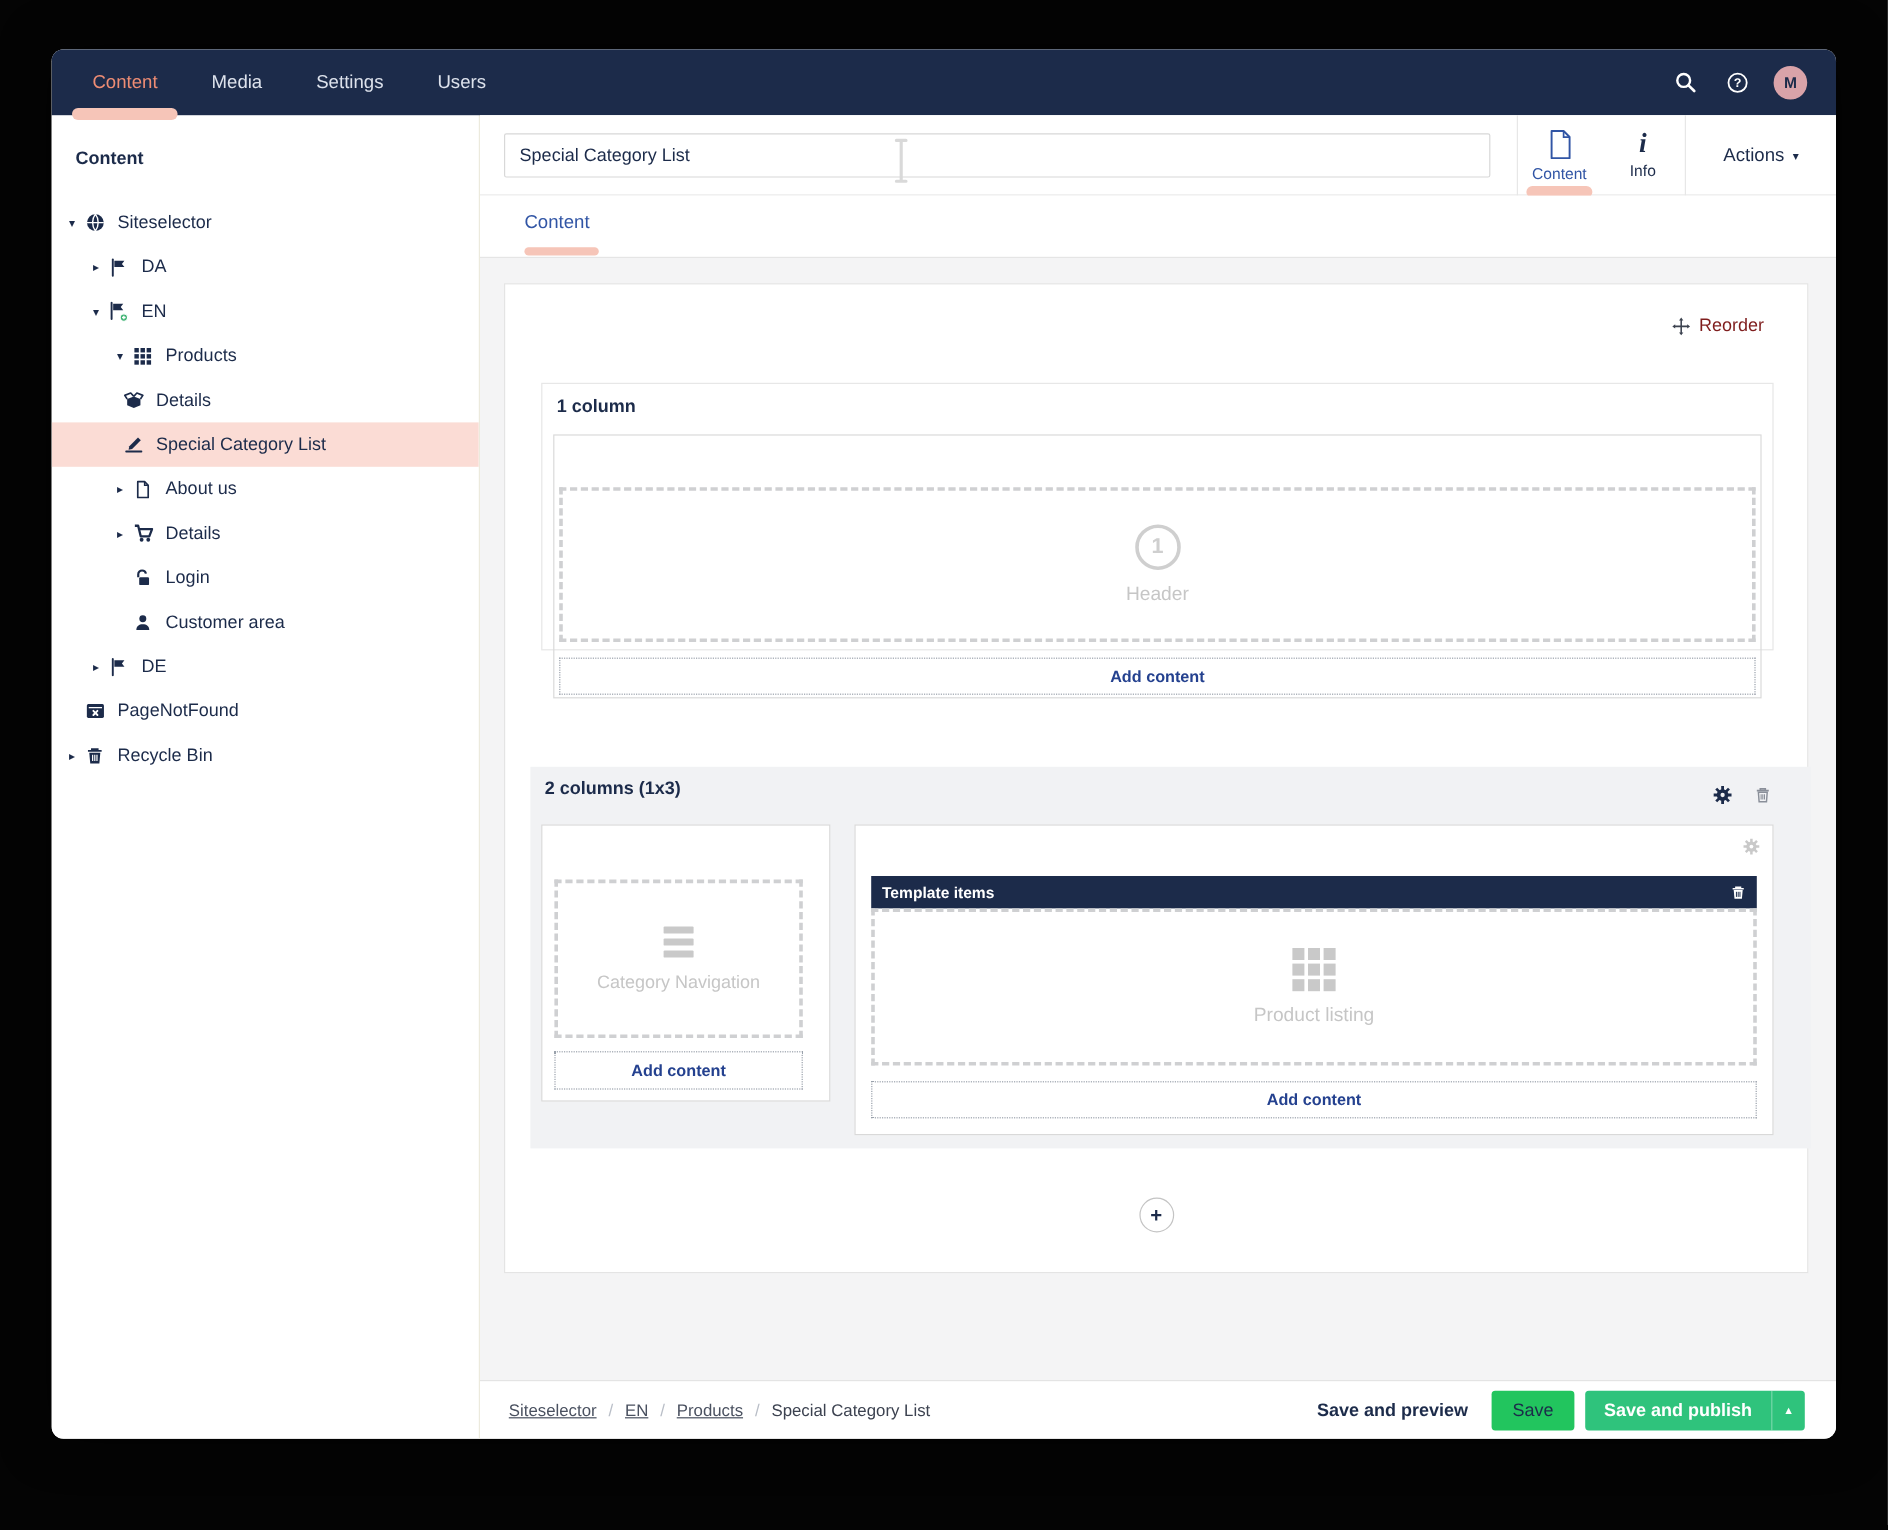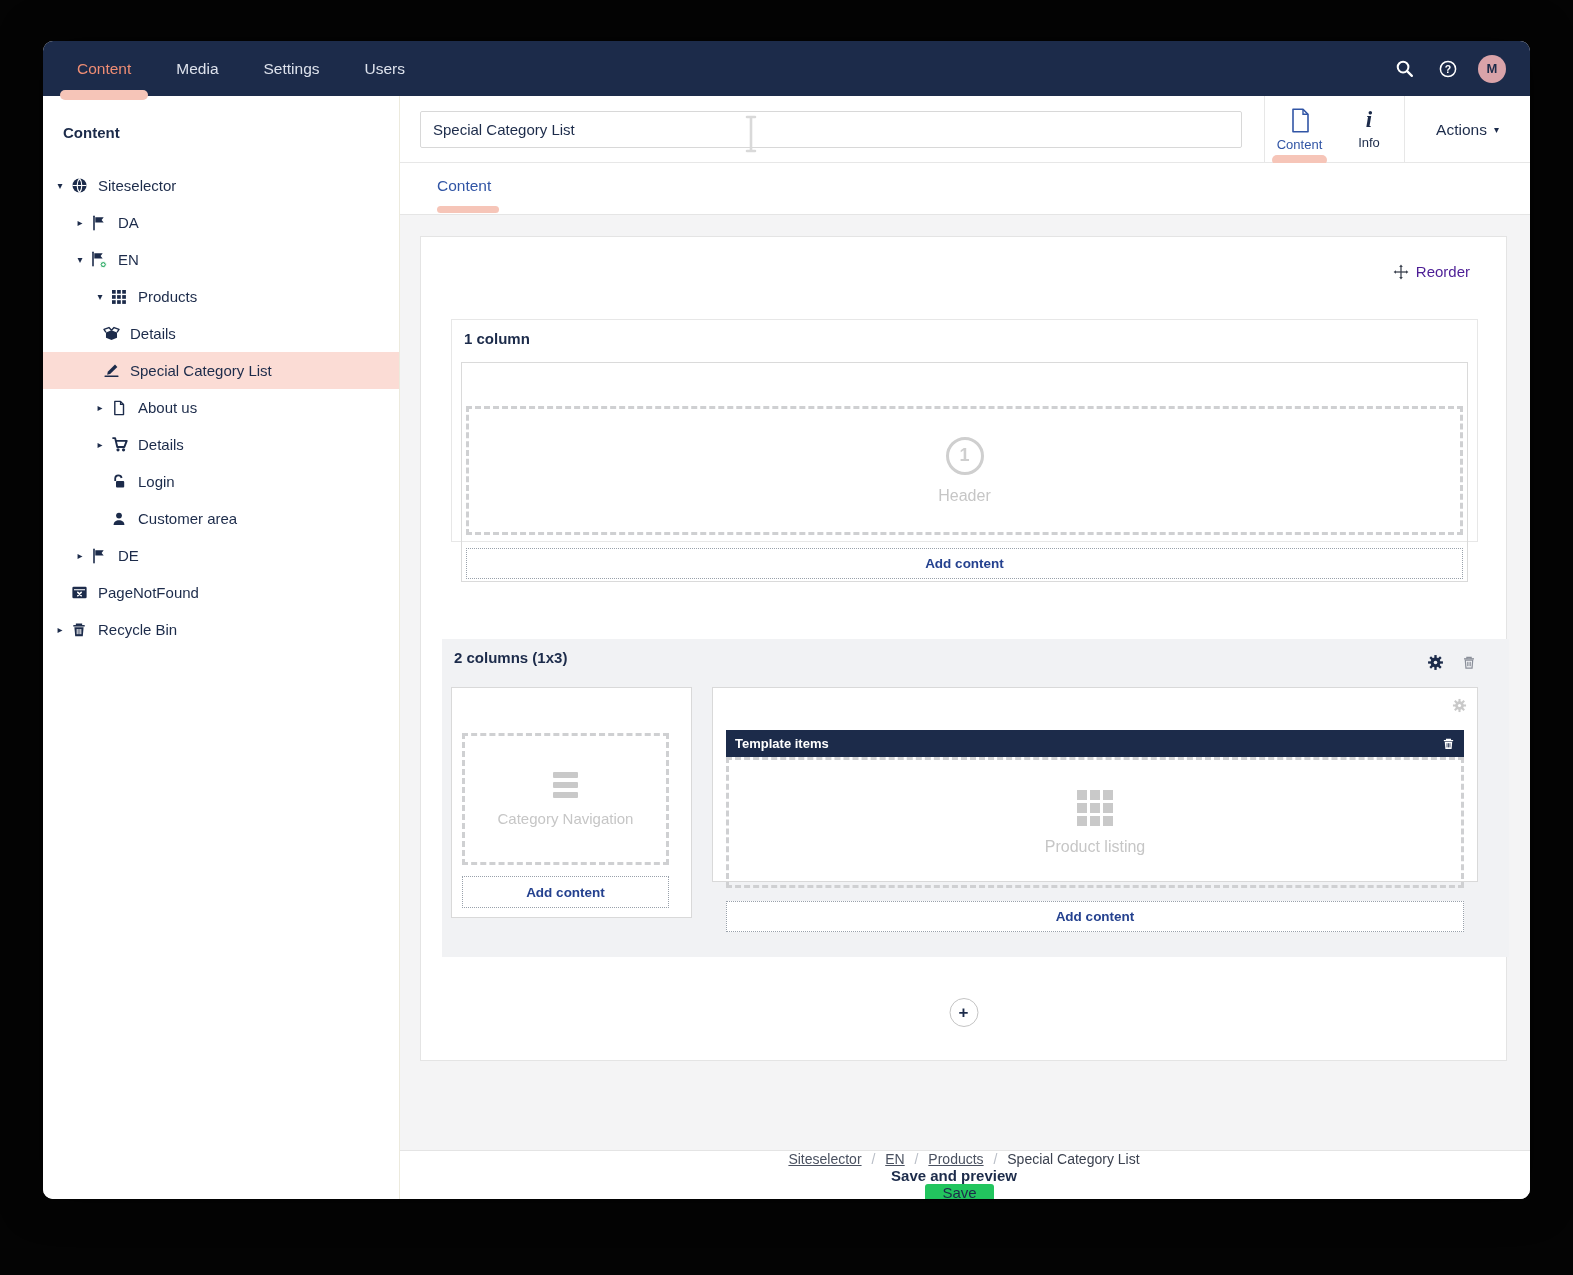--- a/index.html
+++ b/index.html
@@ -48,56 +48,56 @@
   .actions-col{width:126px;height:100%;border-left:1px solid #e7e7e7;display:flex;align-items:center;
     justify-content:center;color:#1c2b4a;font-size:15.5px;cursor:pointer;gap:7px;}
   .actions-col .dd{font-size:10px;}
   .info-i{font-family:"Liberation Serif",serif;font-style:italic;font-weight:bold;font-size:23px;line-height:22px;color:#1c2b4a;}
   .subtab-row{height:52px;background:#fff;border-bottom:1px solid #e5e5e5;position:relative;flex-shrink:0;}
   .subtab{position:absolute;left:37px;top:14px;color:#3155a5;font-size:15.5px;cursor:pointer;}
   .subtab-pill{position:absolute;left:37px;bottom:1px;width:62px;height:7px;background:#f6c5b8;border-radius:4px;}
   
   .scroll{flex:1;background:#f4f4f5;padding:21px 20px 0 20px;overflow:hidden;position:relative;}
   .canvas{background:#fff;border:1px solid #e4e4e4;width:1087px;height:825px;position:relative;}
-  .reorder{position:absolute;top:26px;right:36px;display:flex;align-items:center;gap:7px;color:#4c1d95;
+  .reorder{position:absolute;top:26px;right:36px;display:flex;align-items:center;gap:7px;color:#7f1d1d;
     font-size:15px;cursor:pointer;}
   .sec1{position:absolute;left:30px;top:82px;width:1027px;height:223px;border:1px solid #e7e7e7;background:#fff;}
   .sec-title{position:absolute;left:12px;top:10px;font-size:15px;font-weight:bold;color:#1c2b4a;}
   .cell1{position:absolute;left:9px;top:42px;right:9px;height:220px;border:1px solid #dadada;
     padding:43px 4px 4px 4px;}
   .dashzone{border:3px dashed #cfd0d2;height:129px;display:flex;flex-direction:column;align-items:center;
     justify-content:center;cursor:pointer;}
   .badge1{width:38px;height:38px;border:3px solid #cfcfcf;border-radius:50%;color:#cfcfcf;font-size:18px;
     font-weight:bold;display:flex;align-items:center;justify-content:center;}
   .ph-label{color:#c6c6c6;font-size:16px;margin-top:12px;}
   .addcontent{margin-top:13px;height:31px;border:1px dotted #99a1ab;display:flex;align-items:center;
     justify-content:center;color:#24418f;font-size:13.5px;font-weight:bold;cursor:pointer;background:#fff;}
   .sec2{position:absolute;left:21px;top:402px;width:1067px;height:318px;background:#f1f2f4;}
   .sec2-icons{position:absolute;top:15px;right:33px;display:flex;gap:18px;align-items:center;}
   .col-left{position:absolute;left:9px;top:48px;width:241px;height:231px;background:#fff;border:1px solid #d9d9d9;
     padding:45px 22px 0 10px;}
   .col-left .dashzone{height:132px;}
   .col-left .addcontent{margin-top:11px;height:32px;}
   .rows-icon{display:flex;flex-direction:column;gap:4px;}
   .rows-icon div{width:25px;height:6px;background:#c9c9c9;border-radius:1px;}
-  .col-right{position:absolute;left:270px;top:48px;width:766px;height:195px;background:#fff;border:1px solid #d9d9d9;}
+  .col-right{position:absolute;left:270px;top:48px;width:766px;height:259px;background:#fff;border:1px solid #d9d9d9;}
   .col-gear{position:absolute;top:10px;right:10px;color:#c9c9c9;cursor:pointer;}
   .tpl-bar{position:absolute;left:13px;right:13px;top:42px;height:27px;background:#1c2b4a;color:#fff;
     display:flex;align-items:center;padding:0 9px;font-size:13px;font-weight:bold;}
   .tpl-bar .spacer{flex:1;}
   .col-right .dashzone{position:absolute;left:13px;right:13px;top:69px;height:131px;}
   .grid-icon{display:grid;grid-template-columns:repeat(3,10px);grid-gap:3px;}
   .grid-icon div{width:10px;height:10px;background:#c9c9c9;}
   .col-right .addcontent{position:absolute;left:13px;right:13px;top:213px;margin-top:0;}
   .plus-btn{position:absolute;left:50%;top:761px;transform:translateX(-50%);width:29px;height:29px;
     border:1px solid #c4c4c4;border-radius:50%;background:#fff;color:#1c2b4a;font-size:17px;font-weight:bold;
     display:flex;align-items:center;justify-content:center;cursor:pointer;}
   
   .footer{height:49px;background:#fff;border-top:1px solid #e4e4e4;display:flex;align-items:center;
-    padding:0 26px 0 24px;flex-shrink:0;flex-direction:column;}
+    padding:0 26px 0 24px;flex-shrink:0;}
   .crumb{font-size:14px;color:#4a5160;}
   .crumb a{color:#4a5160;text-decoration:underline;cursor:pointer;}
   .crumb .sep{color:#b9bec7;margin:0 6px;}
   .crumb .current{color:#3c4250;}
   .foot-spacer{flex:1;}
   .preview-link{color:#1c2b4a;font-size:15px;margin-right:20px;cursor:pointer;font-weight:bold;}
   .save-btn{height:33px;background:#22c55e;border:none;border-radius:3px;color:#1c2b4a;font-size:15px;
     padding:0 17px;margin-right:9px;cursor:pointer;font-family:"Liberation Sans",sans-serif;}
   .publish-btn{height:33px;background:#2fc37c;border-radius:3px;display:flex;align-items:center;
     color:#fff;font-size:15px;font-weight:bold;cursor:pointer;overflow:hidden;}

